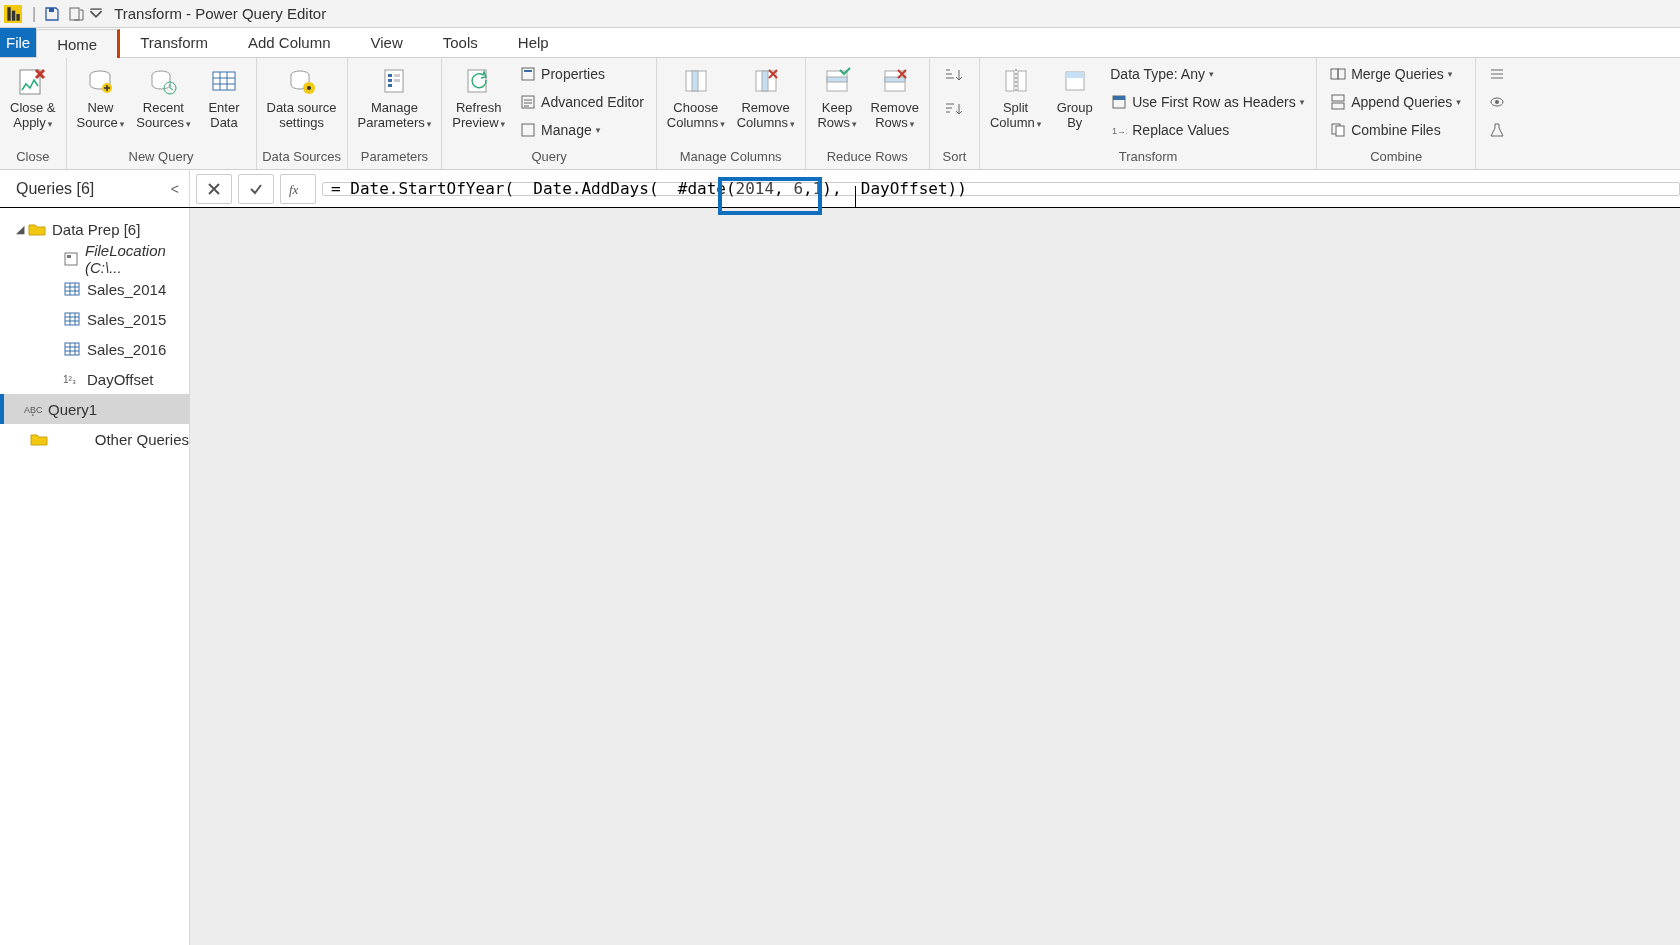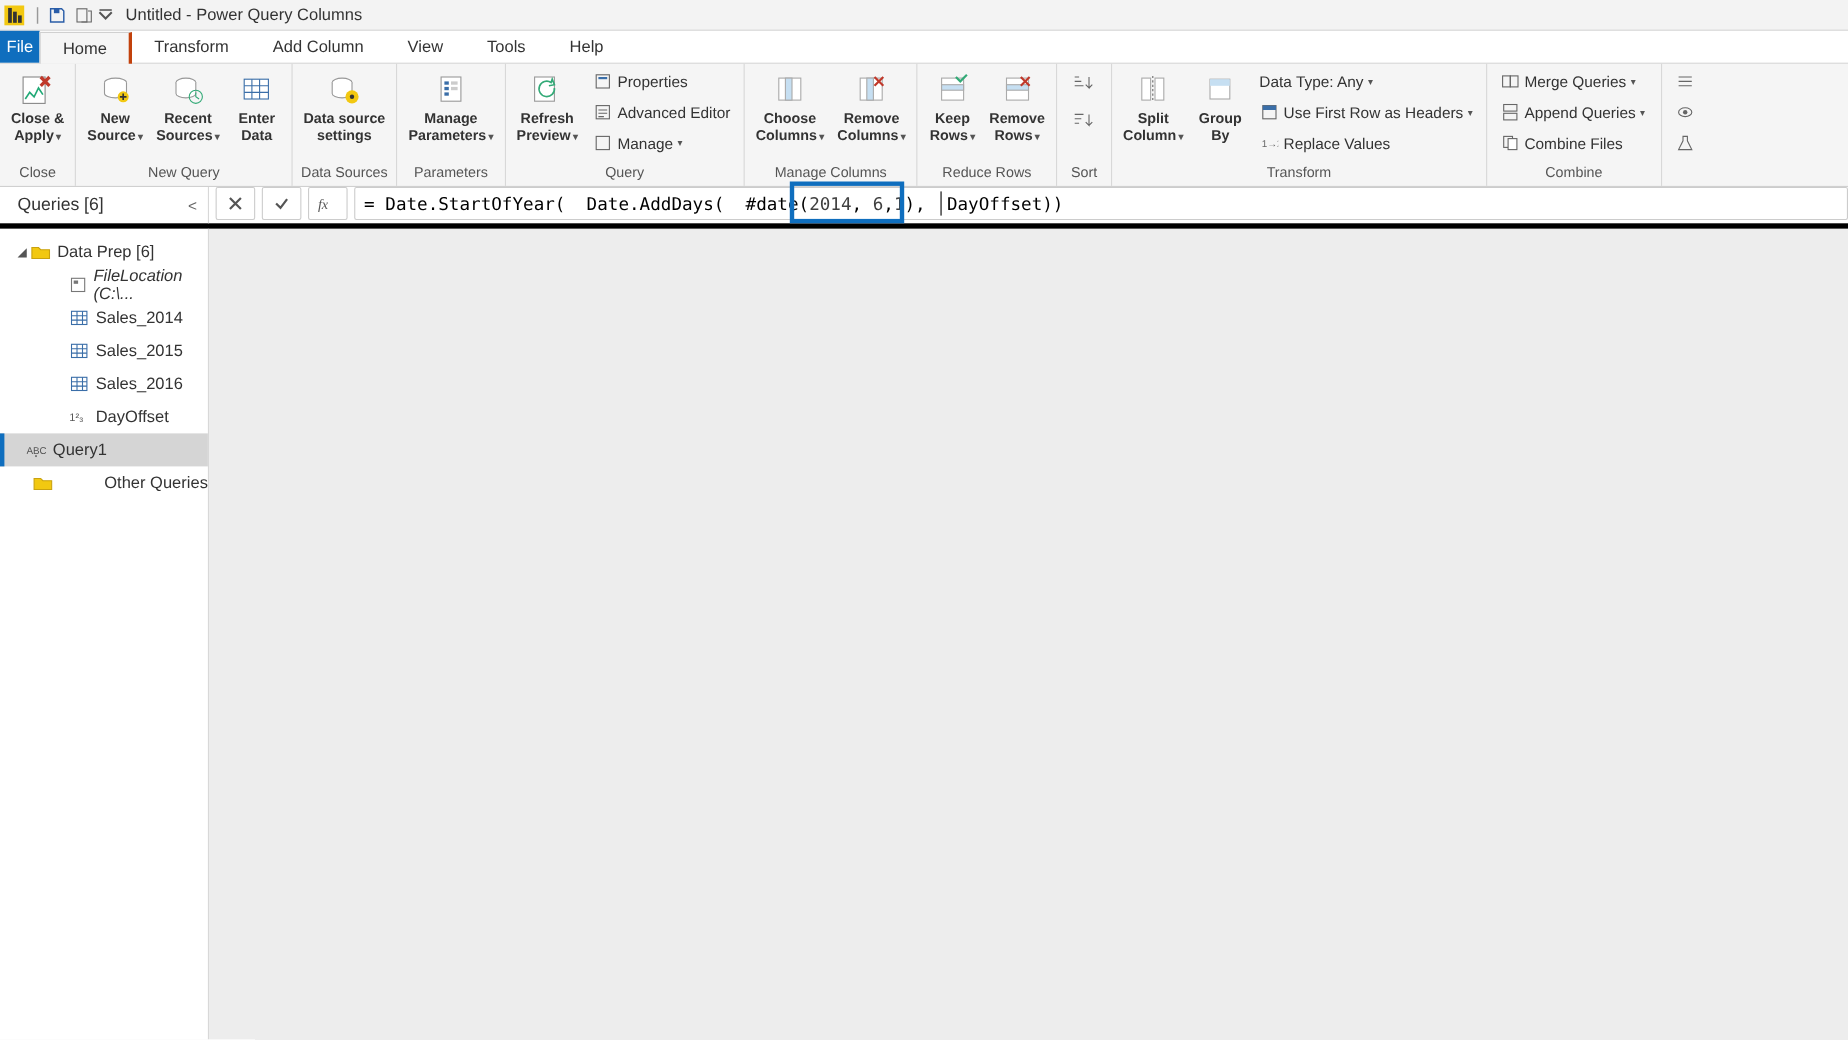--- a/index.html
+++ b/index.html
@@ -20,38 +20,38 @@
   .tabs-row .tab.active { background: #f5f5f5; border-top: 1px solid #d0d0d0; border-left: 1px solid #d0d0d0; border-right: 3px solid #c2410c; position: relative; top: 1px; }
   
   
   .ribbon { height: 112px; background: #f5f5f5; border-bottom: 1px solid #d0d0d0; display: flex; align-items: stretch; }
   .ribbon-group { display: flex; flex-direction: column; border-right: 1px solid #d8d8d8; padding: 2px 4px 0 4px; }
   .ribbon-group-body { flex: 1; display: flex; align-items: flex-start; }
   .ribbon-group-label { height: 20px; text-align: center; font-size: 13px; color: #555; }
   
   .big-btn { display: flex; flex-direction: column; align-items: center; justify-content: flex-start; padding: 2px 6px; min-width: 55px; text-align: center; cursor: default; }
   .big-btn .icon { width: 34px; height: 34px; margin: 2px 0; display: flex; align-items: center; justify-content: center; }
-  .big-btn .label { font-size: 13px; line-height: 15px; color: #333; font-weight: bold; }
+  .big-btn .label { font-size: 13px; line-height: 15px; color: #333; }
   .big-btn .arrow-down { font-size: 9px; color: #555; margin-left: 2px; }
   
   .col-stack { display: flex; flex-direction: column; padding: 2px 4px; gap: 4px; }
   .small-btn { display: flex; align-items: center; font-size: 14px; color: #333; height: 24px; padding: 0 4px; cursor: default; }
   .small-btn .icon { width: 18px; height: 18px; margin-right: 4px; display: inline-flex; align-items: center; justify-content: center; }
   .small-btn .arrow-down { font-size: 9px; color: #555; margin-left: 4px; }
   
   
-  .formula-row { height: 38px; display: flex; align-items: flex-start; border-bottom: 5px solid #000000; }
+  .formula-row { height: 38px; display: flex; align-items: center; border-bottom: 1px solid #000000; }
   
   .queries-header { width: 190px; display: flex; align-items: center; justify-content: space-between; padding: 0 10px 0 16px; border-right: 1px solid #d8d8d8; height: 100%; }
   .queries-header .label { font-size: 16px; color: #333; }
   .queries-header .collapse { font-size: 14px; color: #666; cursor: default; }
   
   .formula-bar { flex: 1; display: flex; align-items: center; padding-left: 6px; }
   .formula-bar .f-btn { width: 36px; height: 30px; border: 1px solid #ccc; border-radius: 2px; margin-right: 6px; display: flex; align-items: center; justify-content: center; background: #fff; cursor: default; }
-  .formula-bar .f-input-wrap { flex: 1; height: 30px; border: 1px solid #ccc; border-radius: 2px; display: flex; align-items: center; padding: 0 8px; font-family: Consolas, monospace; font-size: 16px; background: #fff; position: relative; }
+  .formula-bar .f-input-wrap { flex: 1; height: 14px; border: 1px solid #ccc; border-radius: 2px; display: flex; align-items: center; padding: 0 8px; font-family: Consolas, monospace; font-size: 16px; background: #fff; position: relative; }
   .formula-bar .f-input-wrap .t { white-space: pre; }
   .formula-bar .kw-num { color: #404040; }
   
   .highlight-box { position: absolute; border: 4px solid #0f6ebe; pointer-events: none; }
   .text-cursor { position: absolute; width: 1px; height: 22px; background: #000; }
   
   
   .body-area { display: flex; height: calc(945px - 28px - 30px - 112px - 38px); }
   .sidebar { width: 190px; border-right: 1px solid #d8d8d8; background: #fff; padding-top: 6px; }
   .sidebar .tree-item { display: flex; align-items: center; height: 30px; font-size: 15px; color: #333; padding-left: 20px; cursor: default; }
@@ -90,21 +90,21 @@
         <rect x="2" y="2" width="9" height="12" fill="none" stroke="#666"></rect>
         <path d="M12 4l3 0 0 10-9 0" fill="none" stroke="#666"></path>
       </svg>
   </span>
   <span class="qat-btn" style="width:14px;">
     <svg viewBox="0 0 10 10">
         <path d="M1 3l4 4 4-4" fill="none" stroke="#555" stroke-width="1.3"></path>
         <rect x="1" y="1" width="8" height="1" fill="#555"></rect>
       </svg>
   </span>
-  <span class="title-text">Untitled - Power Query Columns</span>
+  <span class="title-text">Transform - Power Query Editor</span>
 </div>
 
 <div class="tabs-row">
   <div class="tab file">File</div>
   <div class="tab active">Home</div>
   <div class="tab">Transform</div>
   <div class="tab">Add Column</div>
   <div class="tab">View</div>
   <div class="tab">Tools</div>
   <div class="tab">Help</div>

